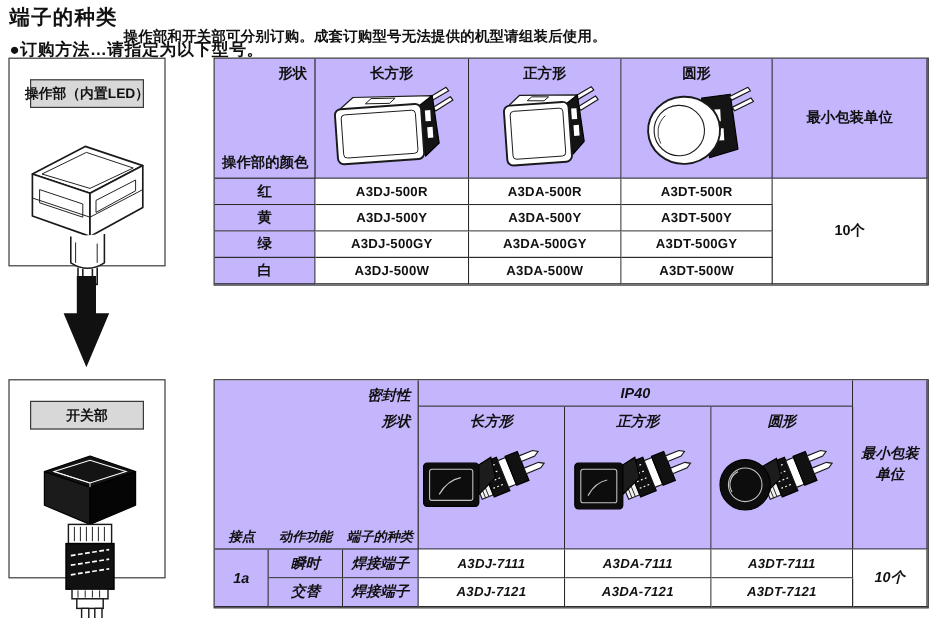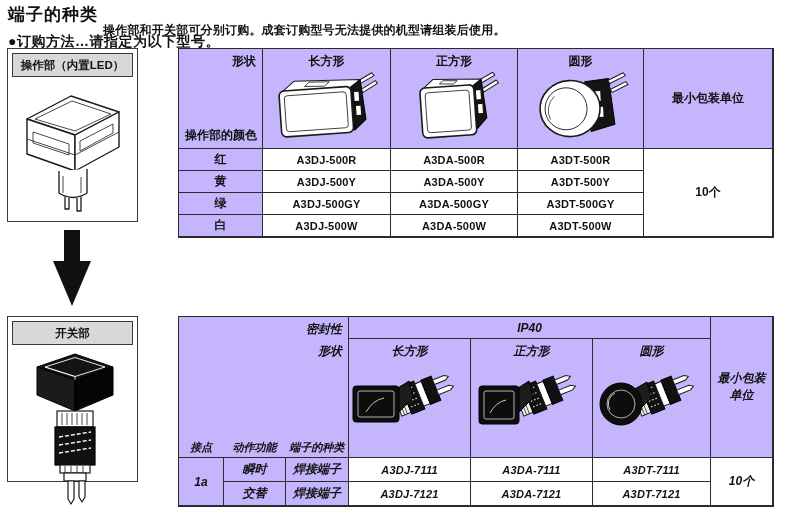--- a/index.html
+++ b/index.html
@@ -7,21 +7,21 @@
     position:relative;width:791px;height:515px;background:#fff;overflow:hidden;
     font-family:"Liberation Sans","DejaVu Sans",sans-serif;color:#111;
   }
   
   .page-title{position:absolute;left:8px;top:3px;font-size:17px;font-weight:700;letter-spacing:1px;}
   .page-note{position:absolute;left:103px;top:22px;font-size:12px;font-weight:700;letter-spacing:0.2px;}
   .page-subtitle{position:absolute;left:8px;top:33px;font-size:14px;font-weight:700;letter-spacing:0.5px;}
 
   
   .panel{position:absolute;left:7px;width:131px;border:1.5px solid #3a3a3a;background:#fff;box-sizing:border-box;}
-  .panel-band{margin:4px;height:22px;background:#d8d8d8;border:1px solid #3a3a3a;
+  .panel-band{margin:17px;height:22px;background:#d8d8d8;border:1px solid #3a3a3a;
     display:flex;align-items:center;justify-content:center;font-size:11.5px;font-weight:700;white-space:nowrap;}
   .panel-art{display:flex;align-items:center;justify-content:center;}
   #op-panel{top:48px;height:174px;}
   #sw-panel{top:316px;height:166px;}
   #down-arrow{position:absolute;left:48px;top:230px;}
 
   
   .gridtable{position:absolute;border:1px solid #2b2b2b;background:#d8d8d8;}
   .cell{box-sizing:border-box;border-right:1px solid #2b2b2b;border-bottom:1px solid #2b2b2b;
     background:#c4b5fd;display:flex;align-items:center;justify-content:center;

